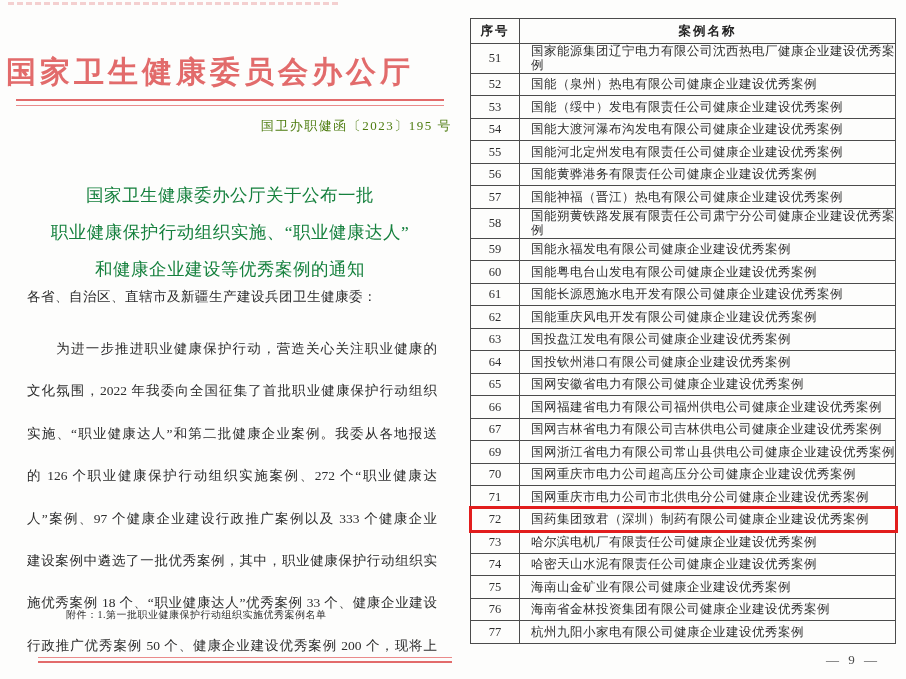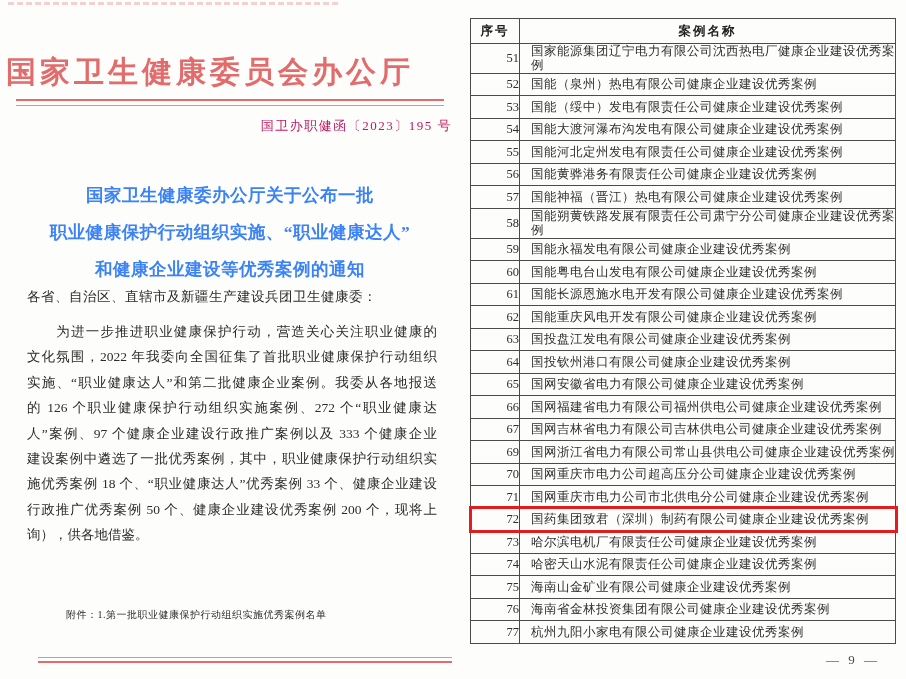--- a/index.html
+++ b/index.html
@@ -26,36 +26,36 @@
     text-align:left; font-size:30px; font-weight:bold;
     color:#e26b6b; letter-spacing:4px; white-space:nowrap;
   }
   .red-double-line {
     position:absolute; top:99px; left:16px; width:428px; height:4px;
     border-top:2.5px solid #e26b6b; border-bottom:1.5px solid #ea8b8b;
   }
   .doc-number {
     position:absolute; top:117px; left:0; width:452px;
     text-align:right; padding-right:6px;
-    font-size:13px; color:#be185d; letter-spacing:1.5px;
+    font-size:13px; color:#4d7c0f; letter-spacing:1.5px;
   }
   .doc-title {
     position:absolute; top:177px; left:4px; width:452px;
-    text-align:center; font-size:17.5px; font-weight:bold;
-    color:#3b82f6; line-height:37px; letter-spacing:0.5px;
+    text-align:center; font-size:17.5px; font-weight:normal;
+    color:#15803d; line-height:37px; letter-spacing:0.5px;
   }
   .salutation {
     position:absolute; top:288px; left:27px; width:412px;
     font-size:13.5px; color:#2c2c2c; letter-spacing:0.5px;
   }
   .body-text {
     position:absolute; top:319px; left:27px; width:410px;
     font-size:13.5px; color:#2c2c2c;
   }
-  .bl { height:25.4px; line-height:25.4px; white-space:nowrap; }
+  .bl { height:25.4px; line-height:25.4px; white-space:nowrap;margin-top:17px; }
   .bl.j { text-align:justify; text-align-last:justify; white-space:normal;
           overflow:hidden; }
   .attachment {
     position:absolute; top:608px; left:55px; width:390px;
     font-size:10px; color:#2c2c2c; letter-spacing:0.5px;margin-left:11px;
   }
   .footer-line {
     position:absolute; top:657px; left:38px; width:414px; height:3px;
     border-top:1.5px solid #e header;
     border-top:1.5px solid #ea8b8b; border-bottom:2px solid #e26b6b;
@@ -68,21 +68,21 @@
     border-collapse:collapse; table-layout:fixed;
     font-size:12.5px; color:#2e2e2e;
   }
   .case-table th, .case-table td {
     border:1px solid #4b4b4b; padding:0; line-height:1.15;
   }
   .case-table th {
     height:24px; font-weight:bold; text-align:center; letter-spacing:2px;
     color:#222222;
   }
-  .case-table td { height:21.5px;text-align:right; }
+  .case-table td { height:21.5px; }
   .col-no { width:48px; text-align:center;border-radius:11px; }
   td.col-name { padding-left:11px; text-align:left; letter-spacing:0.5px; }
   tr.highlight { outline:3px solid #e21d1d; outline-offset:-1px;padding-left:10px; }
   .page-num {
     position:absolute; right:26px; top:652px;
     font-size:13px; color:#4a4a4a; letter-spacing:3px; white-space:nowrap;
     font-family:"Liberation Serif","DejaVu Serif",serif;
   }
 </style>
 </head>

